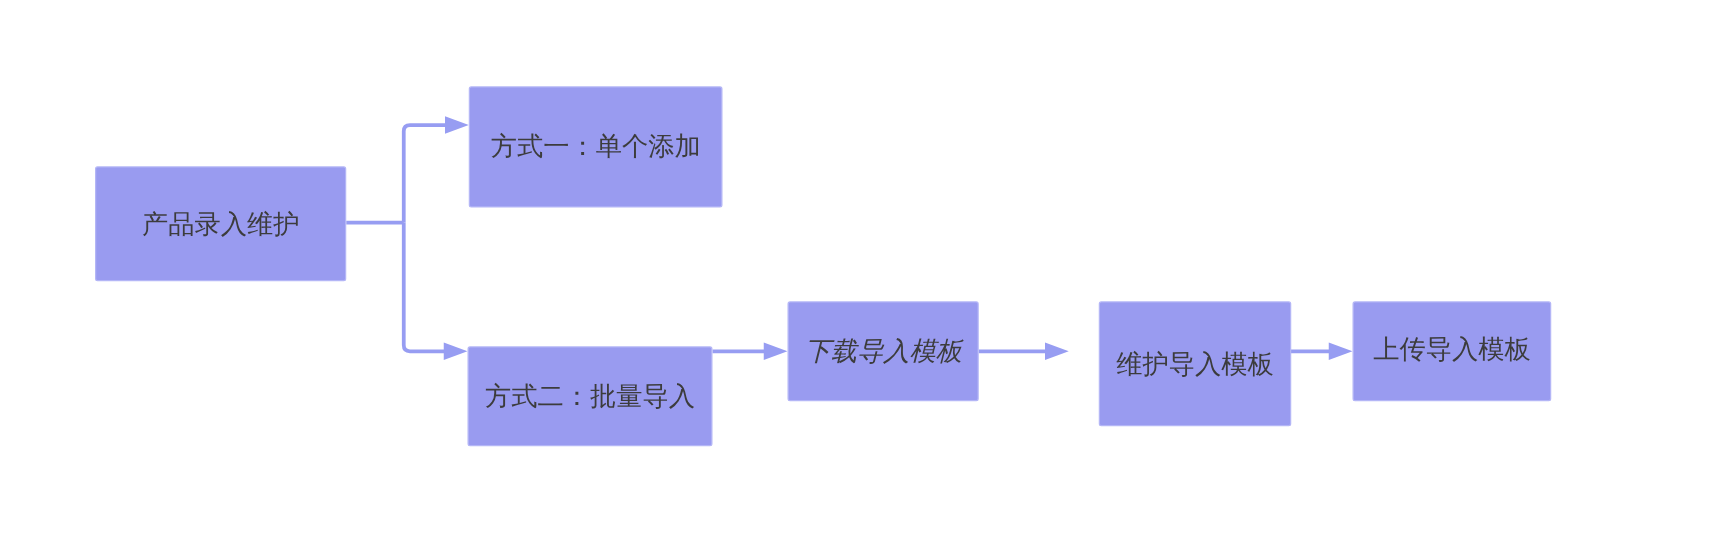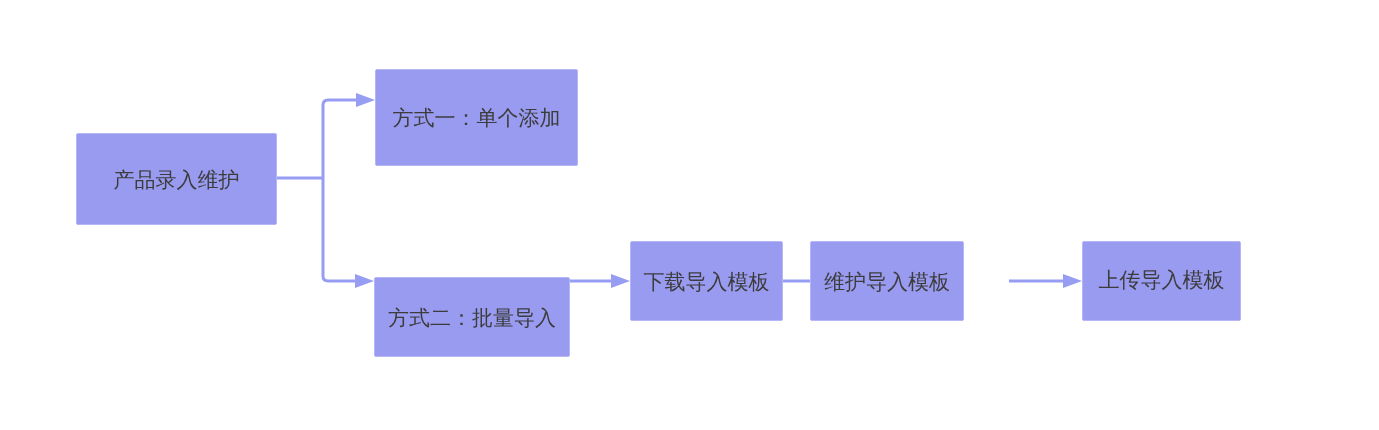--- a/index.html
+++ b/index.html
@@ -81,25 +81,25 @@
   </div>
 
   <div class="node" style="left:375px; top:57px; width:203px; height:97px;margin-top:12px;">
     <span>方式一：单个添加</span>
   </div>
 
   <div class="node" style="left:374px; top:241px; width:196px; height:80px;margin-top:36px;">
     <span>方式二：批量导入</span>
   </div>
 
-  <div class="node" style="left:630px; top:241px; width:153px; height:80px;">
+  <div class="node" style="left:630px; top:241px; width:153px; height:80px;font-style:italic;">
     <span>下载导入模板</span>
   </div>
 
-  <div class="node" style="left:810px; top:241px; width:154px; height:80px;">
+  <div class="node" style="left:879px; top:241px; width:154px; height:100px;">
     <span>维护导入模板</span>
   </div>
 
   <div class="node" style="left:1082px; top:241px; width:159px; height:80px;font-family:Liberation Mono, monospace;">
     <span>上传导入模板</span>
   </div>
 
 </div>
 
 </body></html>

